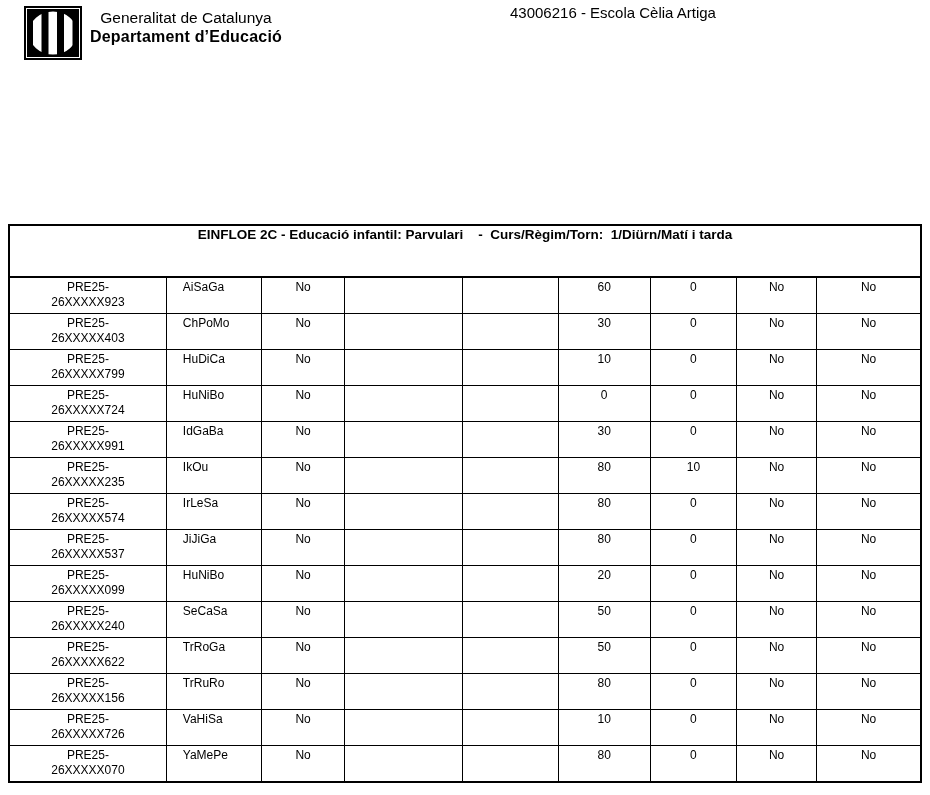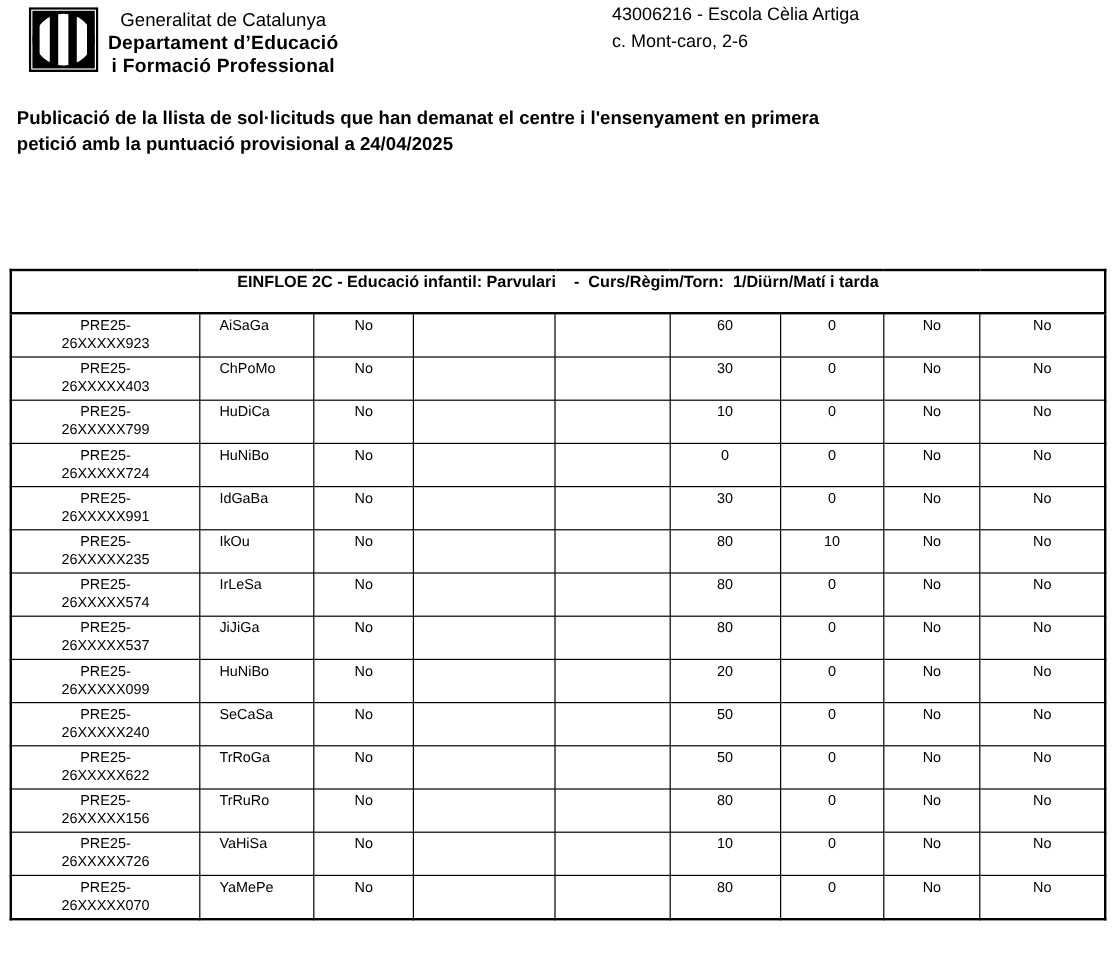--- a/index.html
+++ b/index.html
@@ -18,21 +18,21 @@
   
   .doc-title-block{position:absolute;top:88px;left:14px;width:890px;
     font-weight:bold;font-size:15.5px;line-height:22px;}
   .doc-subtitle{white-space:pre-line;}
   
   .table-wrap{position:absolute;top:224px;left:8px;width:916px;}
   table{border-collapse:collapse;table-layout:fixed;width:914px;border:2px solid #000;}
   .caption-cell{
     border:1px solid #000;border-bottom:2px solid #000;
     text-align:center;font-weight:bold;font-size:13.5px;
-    white-space:pre;padding:1px 0 0;
+    white-space:pre;padding:1px 0 16px;
   }
   th{
     border:1px solid #000;border-bottom:2px solid #000;
     font-size:12px;font-weight:bold;vertical-align:top;
     padding:2px 4px 3px;white-space:pre-line;line-height:14px;
     text-align:center;height:28px;
   }
   th.left{text-align:left;}
   td{
     border:1px solid #000;font-size:12px;vertical-align:top;
@@ -56,32 +56,28 @@
       <rect x="2" y="2" width="7" height="50" fill="#000"></rect>
       <rect x="17.5" y="2" width="7" height="50" fill="#000"></rect>
       <rect x="33" y="2" width="7" height="50" fill="#000"></rect>
       <rect x="48.5" y="2" width="7" height="50" fill="#000"></rect>
     </g>
     <ellipse cx="29" cy="27" rx="25" ry="22.5" fill="none" stroke="#000" stroke-width="2"></ellipse>
   </svg>
   <div class="org-text">
     <div class="org-line1">Generalitat de Catalunya</div>
     <div class="org-line2">Departament d’Educació</div>
-    <div class="org-line3">i Formació Professional</div>
   </div>
 </div>
 
 <div class="school-block">
   <div>43006216 - Escola Cèlia Artiga</div>
-  <div>c. Mont-caro, 2-6</div>
 </div>
 
 <div class="doc-title-block">
-  <div class="doc-subtitle">Publicació de la llista de sol·licituds que han demanat el centre i l'ensenyament en primera
-petició amb la puntuació provisional a 24/04/2025</div>
 </div>
 
 <div class="table-wrap">
   <table>
     <colgroup>
         <col style="width: 157px;">
         <col style="width: 95px;">
         <col style="width: 83px;">
         <col style="width: 118px;">
         <col style="width: 95px;">

